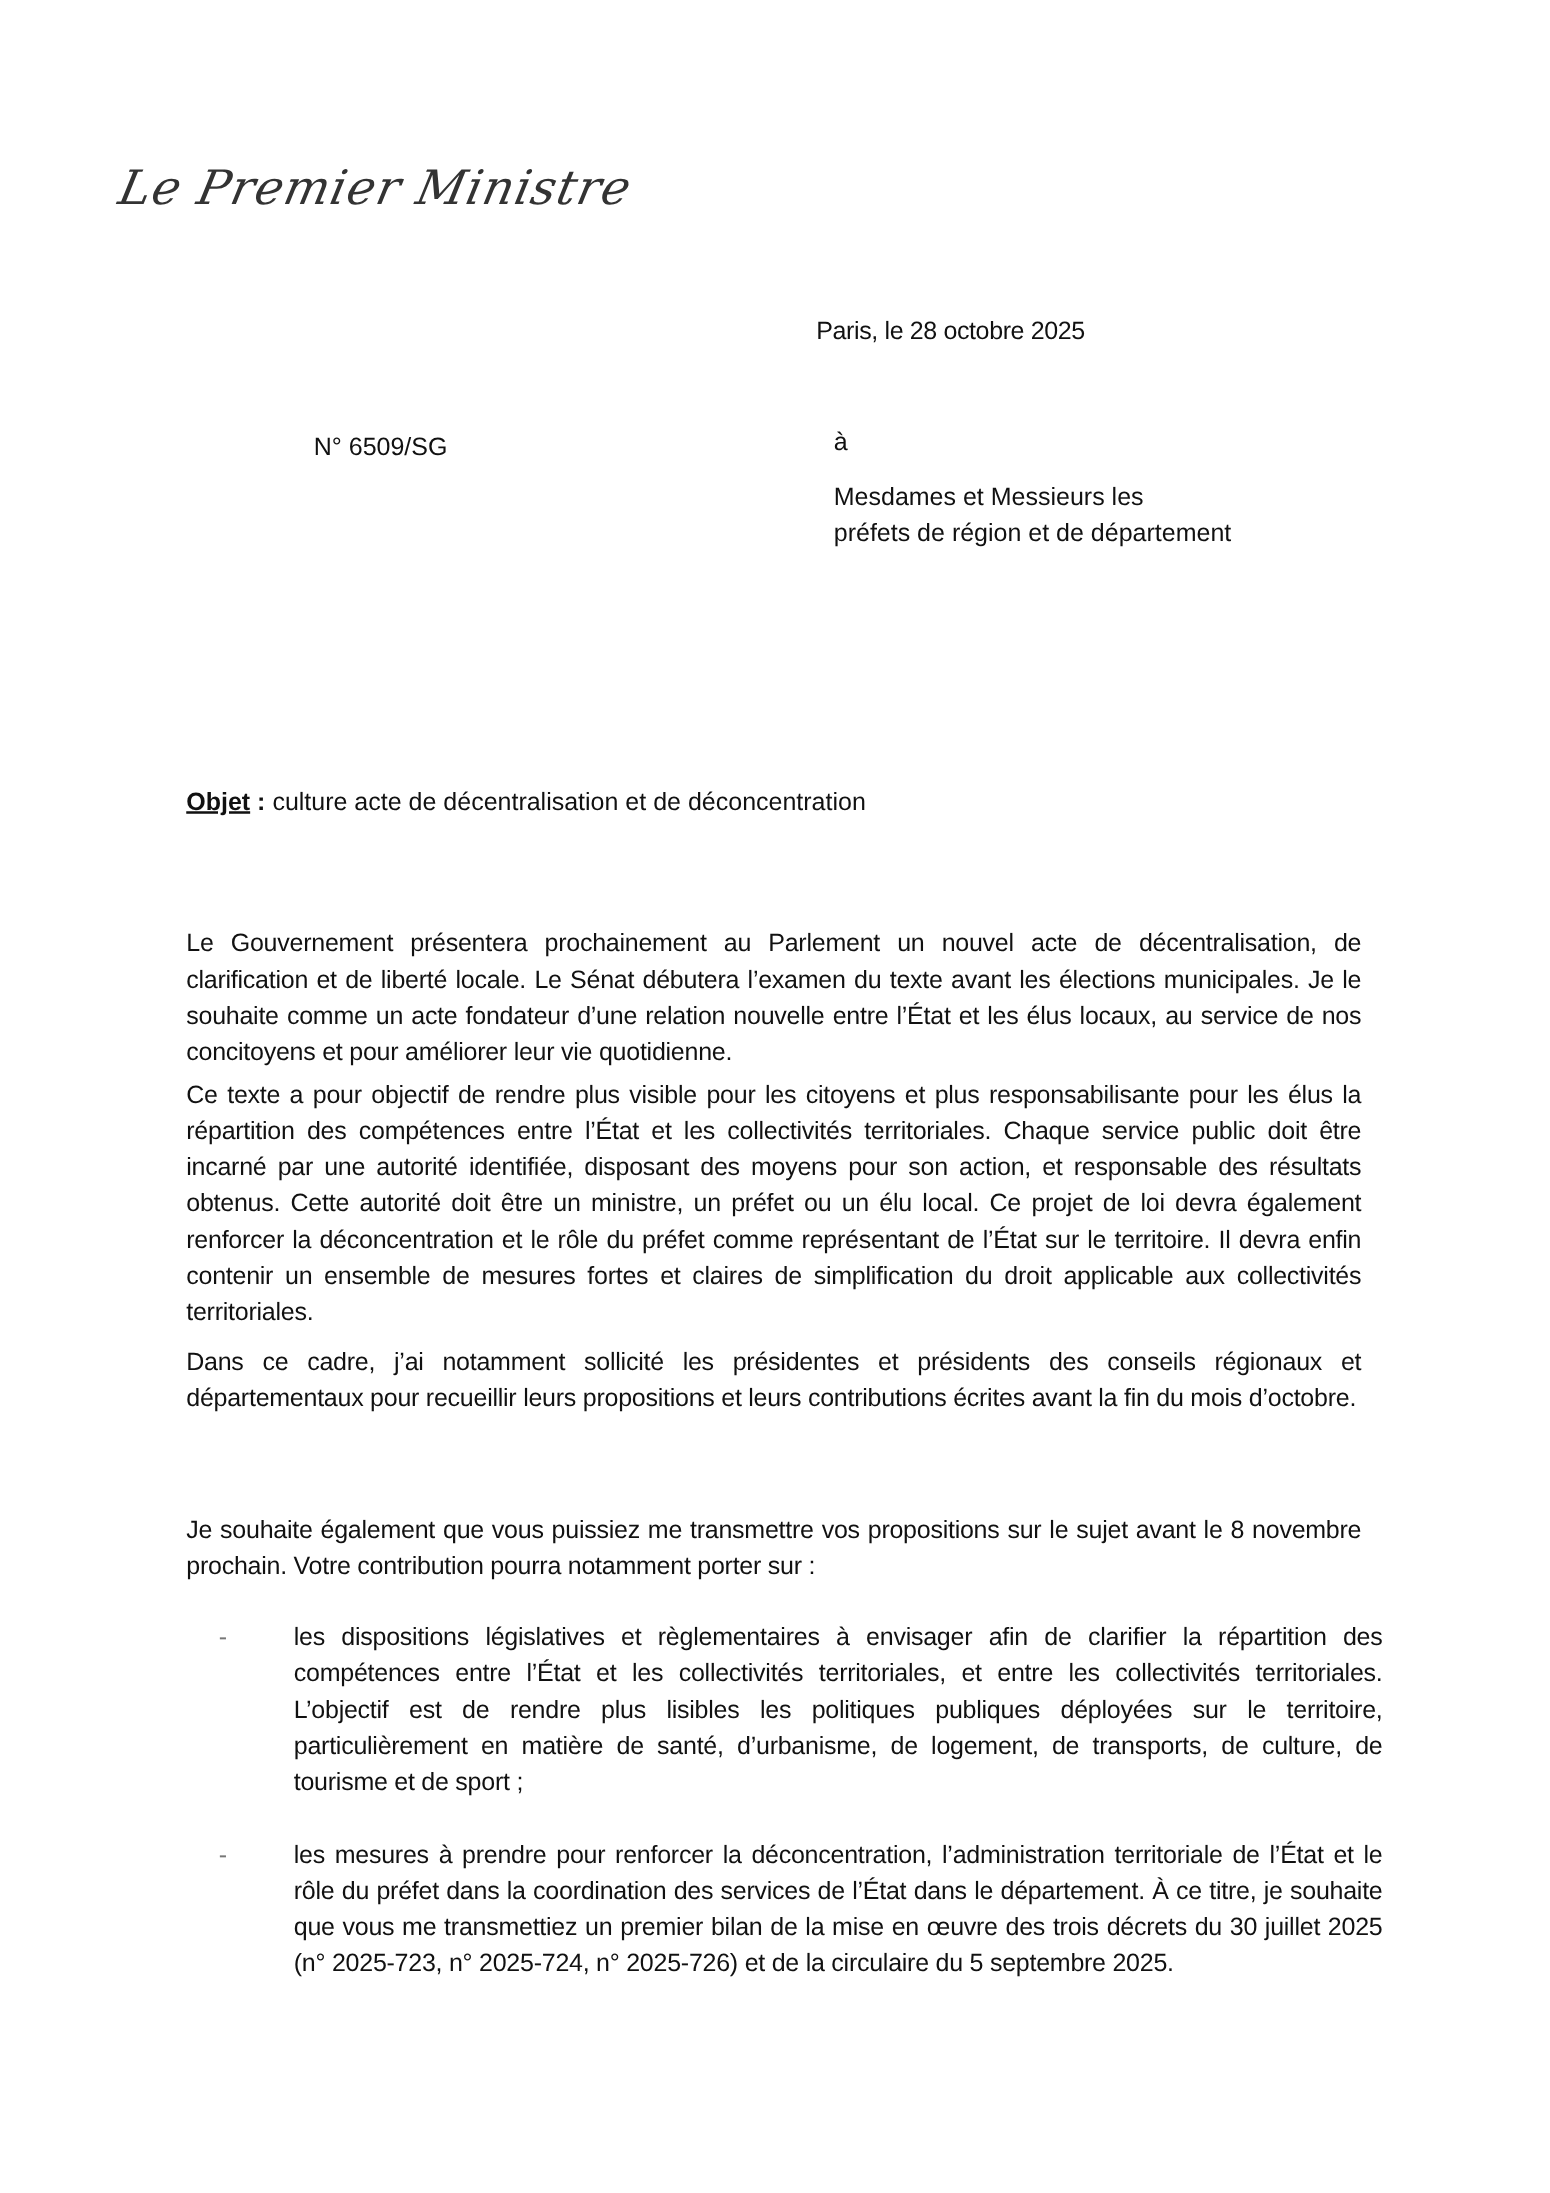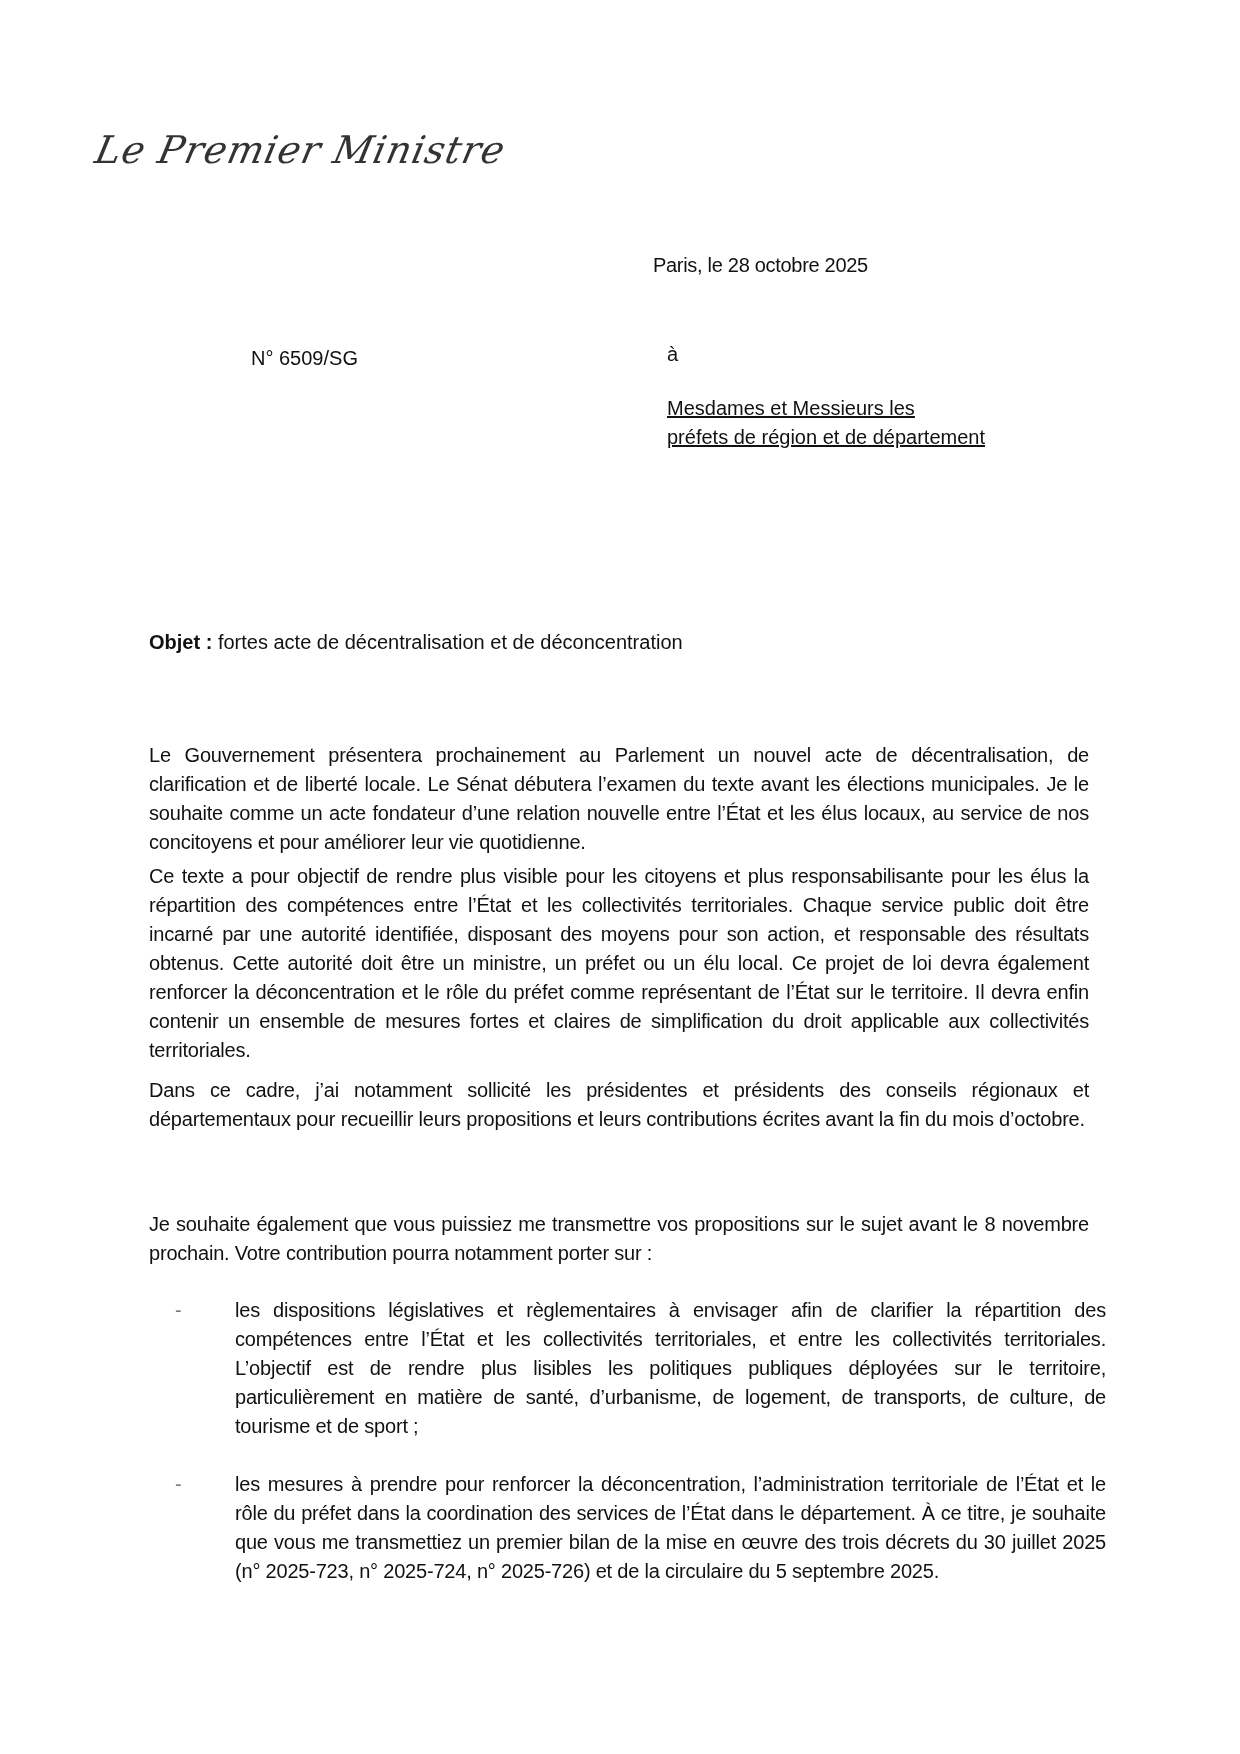--- a/index.html
+++ b/index.html
@@ -22,28 +22,28 @@
     .ref {
       position: absolute; left: 236px; top: 347px;
       font-size: 20px;
       margin-left: 15px;
     }
     .recip-a {
       position: absolute; left: 667px; top: 343px;
       font-size: 20px;
     }
     .recip {
-      position: absolute; left: 667px; top: 394px;
-      font-size: 20px; line-height: 29px; text-decoration: underline;
+      position: absolute; left: 667px; top: 384px;
+      font-size: 20px; line-height: 29px;
     }
     .objet {
       position: absolute; left: 149px; top: 631px;
       font-size: 20px;
     }
-    .objet .lbl { font-weight: bold; }
+    .objet .lbl { font-weight: bold; text-decoration: underline; }
     .body-text {
       position: absolute; left: 149px; width: 940px;
       font-size: 20px; line-height: 29px;
       text-align: justify; letter-spacing: -0.2px;
     }
     .p1 { top: 717px; margin-top: 24px; }
     .p2 { top: 862px; }
     .p3 { top: 1076px; }
     .p4 { top: 1210px; }
     .bullet {
@@ -70,21 +70,21 @@
 <div class="ref">N° 6509/SG</div>
 
 <div class="recip-a">à</div>
 
 <div class="recip">
   <div>Mesdames et Messieurs les</div>
   <div>préfets de région et de département</div>
 </div>
 
 <div class="objet">
-  <span class="lbl">Objet</span><b> : </b><span>fortes acte de décentralisation et de déconcentration</span>
+  <span class="lbl">Objet</span><b> : </b><span>culture acte de décentralisation et de déconcentration</span>
 </div>
 
 <div class="body-text p1">Le Gouvernement présentera prochainement au Parlement un nouvel acte de décentralisation, de clarification et de liberté locale. Le Sénat débutera l’examen du texte avant les élections municipales. Je le souhaite comme un acte fondateur d’une relation nouvelle entre l’État et les élus locaux, au service de nos concitoyens et pour améliorer leur vie quotidienne.</div>
 <div class="body-text p2">Ce texte a pour objectif de rendre plus visible pour les citoyens et plus responsabilisante pour les élus la répartition des compétences entre l’État et les collectivités territoriales. Chaque service public doit être incarné par une autorité identifiée, disposant des moyens pour son action, et responsable des résultats obtenus. Cette autorité doit être un ministre, un préfet ou un élu local. Ce projet de loi devra également renforcer la déconcentration et le rôle du préfet comme représentant de l’État sur le territoire. Il devra enfin contenir un ensemble de mesures fortes et claires de simplification du droit applicable aux collectivités territoriales.</div>
 <div class="body-text p3">Dans ce cadre, j’ai notamment sollicité les présidentes et présidents des conseils régionaux et départementaux pour recueillir leurs propositions et leurs contributions écrites avant la fin du mois d’octobre.</div>
 <div class="body-text p4">Je souhaite également que vous puissiez me transmettre vos propositions sur le sujet avant le 8 novembre prochain. Votre contribution pourra notamment porter sur :</div>
 
 <div class="bullet b1">
   <span class="dash">-</span>
   <span class="btext">les dispositions législatives et règlementaires à envisager afin de clarifier la répartition des compétences entre l’État et les collectivités territoriales, et entre les collectivités territoriales. L’objectif est de rendre plus lisibles les politiques publiques déployées sur le territoire, particulièrement en matière de santé, d’urbanisme, de logement, de transports, de culture, de tourisme et de sport ;</span>

